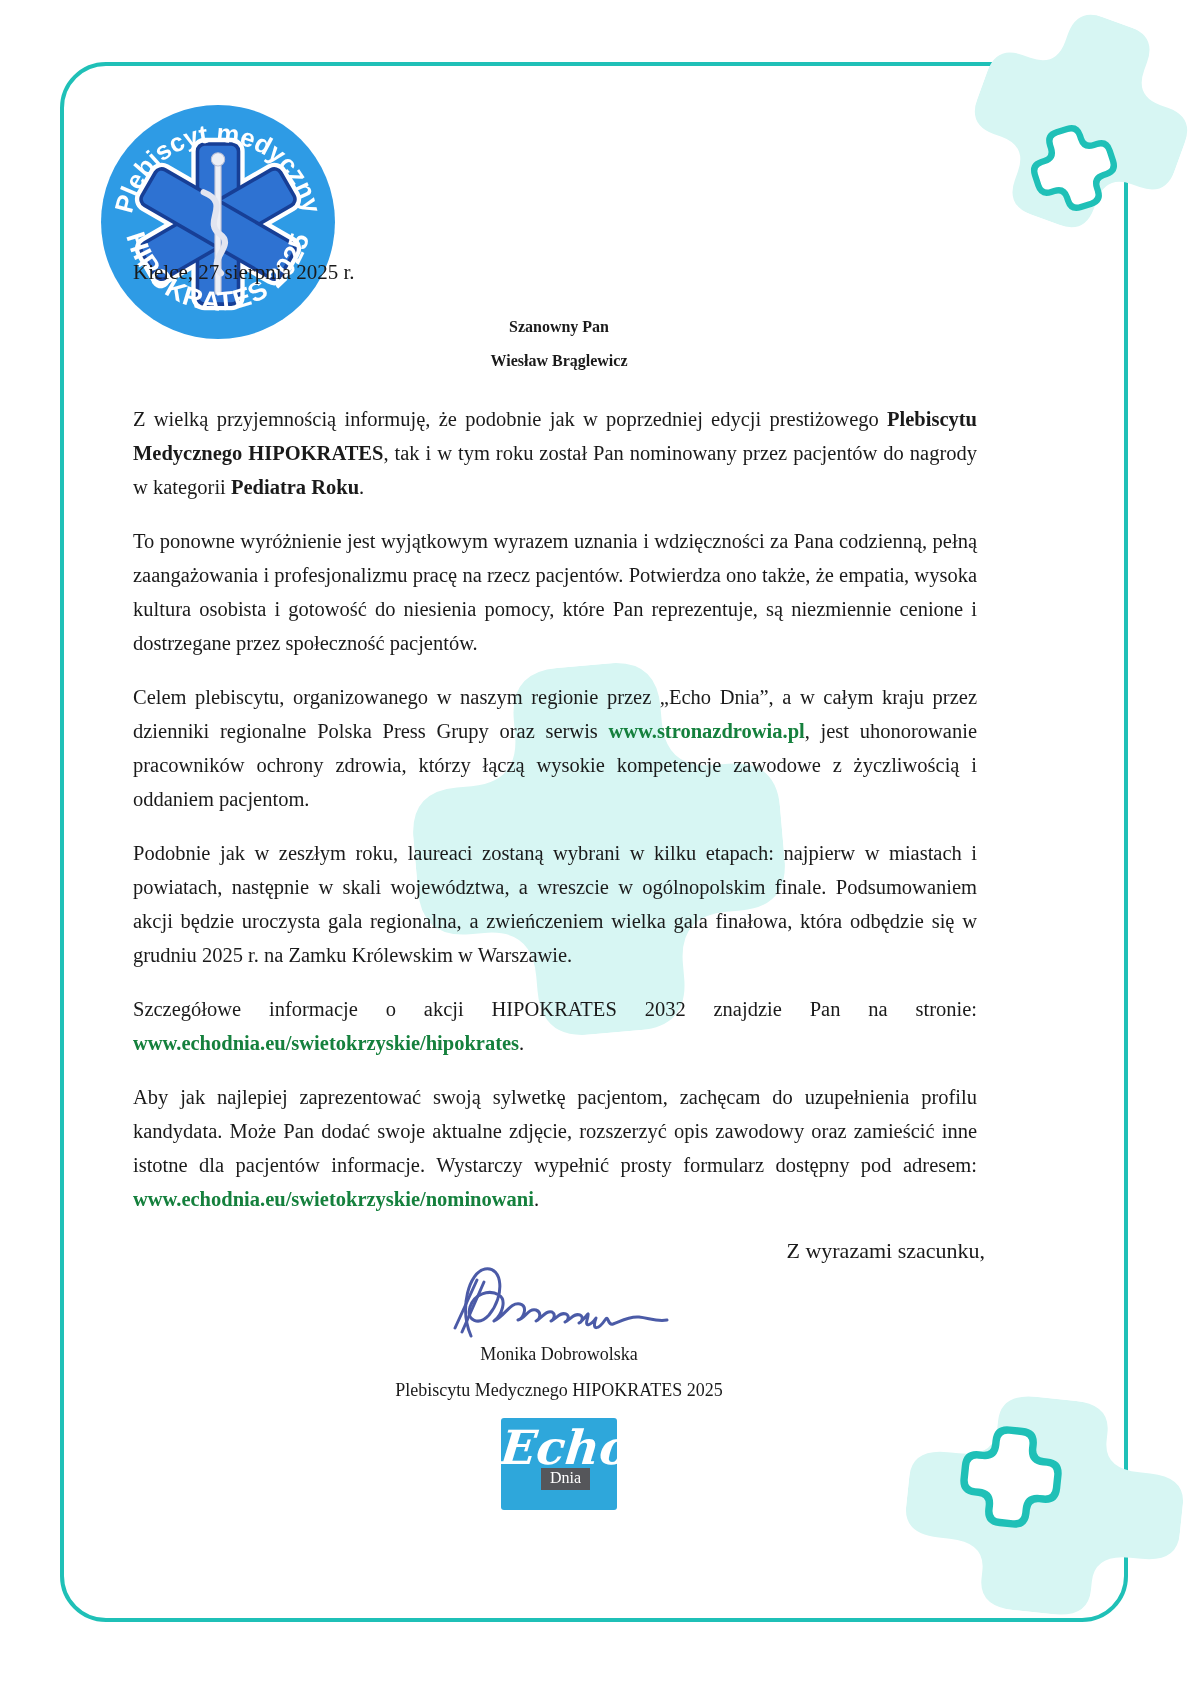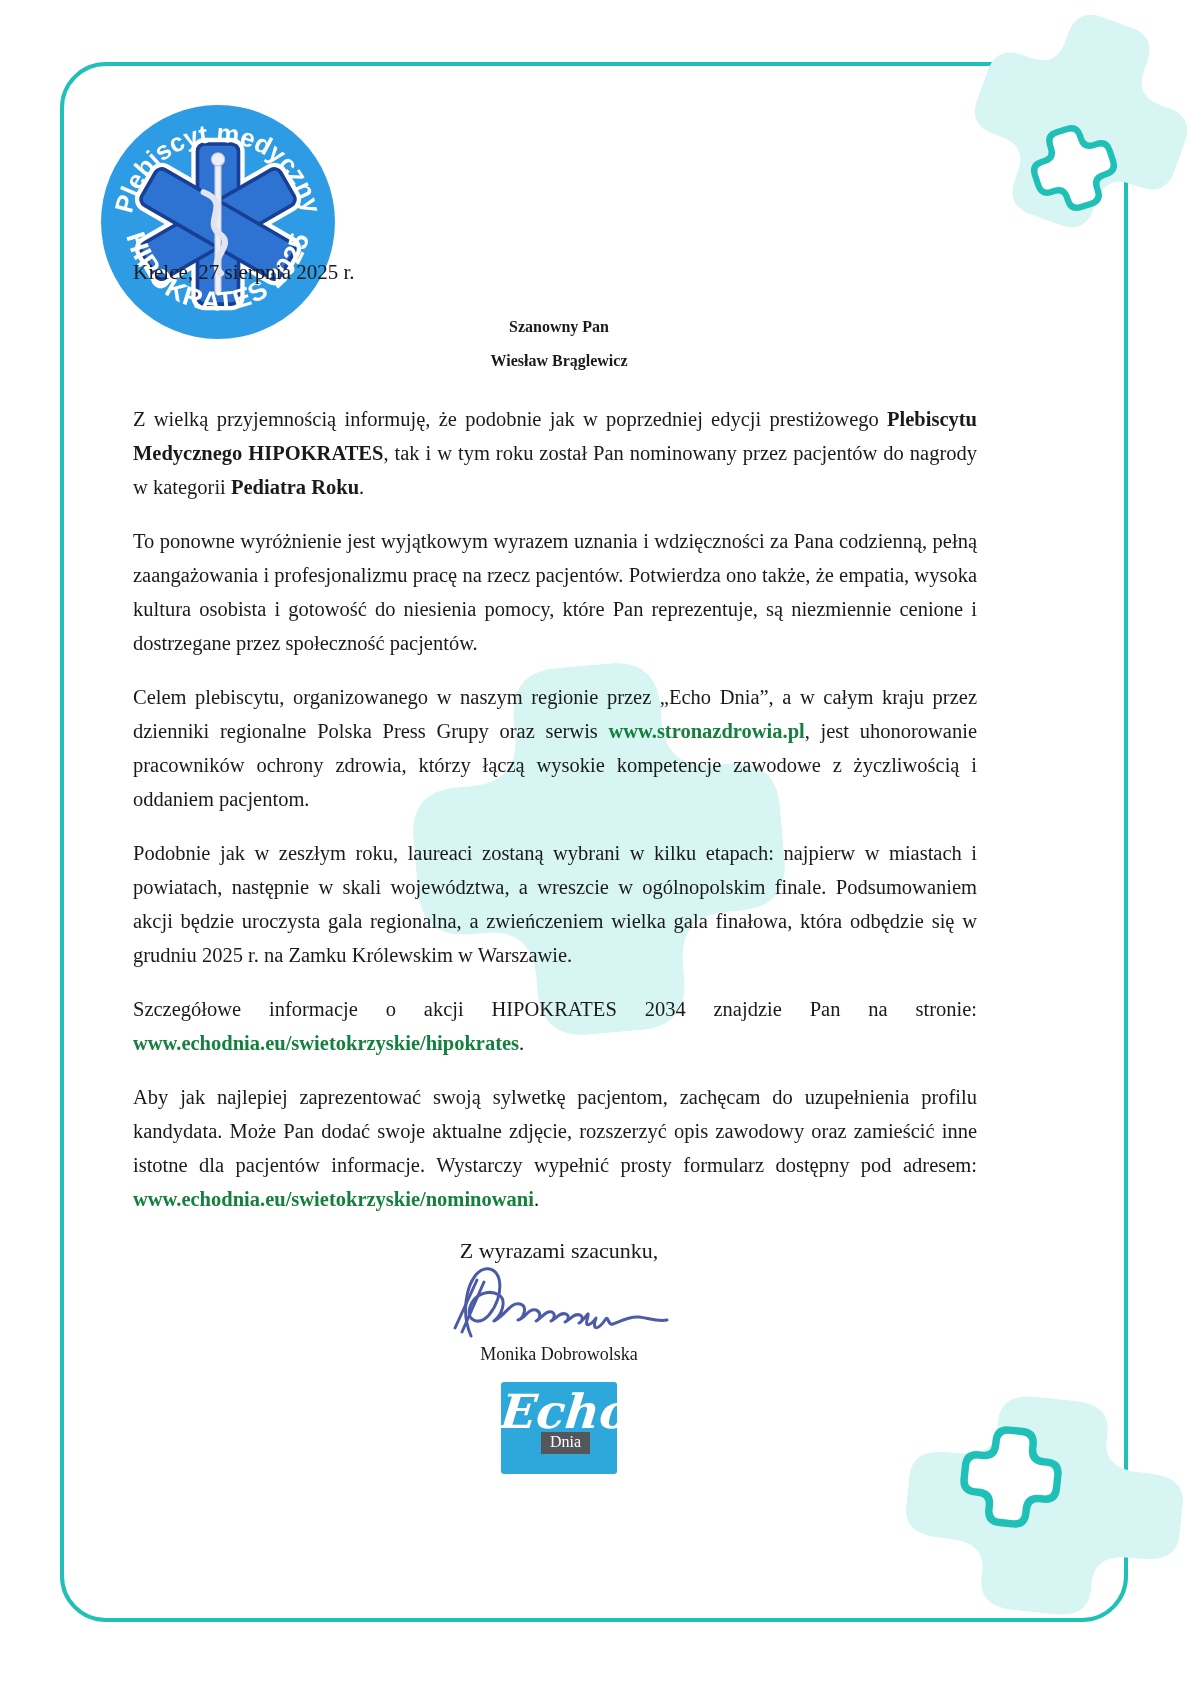--- a/index.html
+++ b/index.html
@@ -9,21 +9,21 @@
          border:4px solid #1FC0B7;border-radius:46px;z-index:0;}
   .deco{position:absolute;z-index:1;}
   .content{position:absolute;left:133px;top:0;width:852px;z-index:2;}
   .date{margin-top:258px;font-size:21px;line-height:28px;}
   .recipient{margin-top:24px;text-align:center;font-weight:bold;font-size:16px;line-height:34px;}
   .body-paras{margin-top:24px;}
   .para{margin:0 8px 20px 0;text-align:justify;font-size:20.5px;line-height:34px;}
   .seg-n{font-weight:normal;}
   .seg-b{font-weight:bold;}
   .seg-l{font-weight:bold;color:#15803d;cursor:pointer;}
-  .closing{margin-top:16px;text-align:center;font-size:22px;line-height:30px;}
+  .closing{margin-top:16px;text-align:right;font-size:22px;line-height:30px;}
   .sig-wrap{text-align:center;margin-top:-4px;height:82px;}
   .signer{margin-top:-8px;text-align:center;font-size:18px;line-height:36px;}
   .echo-wrap{margin-top:10px;text-align:center;}
   .echo-box{display:inline-block;position:relative;width:116px;height:92px;background:#2EA7DB;border-radius:3px;}
   .echo-word{position:absolute;left:0;right:0;top:2px;color:#fff;font-family:"DejaVu Serif",serif;
              font-style:italic;font-weight:bold;font-size:47px;transform:skewX(-6deg);}
   .dnia-box{position:absolute;left:40px;top:50px;background:#55565A;color:#fff;
             font-family:"Liberation Serif",serif;font-size:16px;padding:1px 9px 3px 9px;}
   .logo-badge{position:absolute;left:100px;top:104px;z-index:2;}
 </style>
@@ -90,37 +90,38 @@
     <div class="recipient">
       <div>Szanowny Pan</div>
       <div>Wiesław Brąglewicz</div>
     </div>
 
     <div class="body-paras">
         <p class="para"><span class="seg-n">Z wielką przyjemnością informuję, że podobnie jak w poprzedniej edycji prestiżowego </span><span class="seg-b">Plebiscytu Medycznego HIPOKRATES</span><span class="seg-n">, tak i w tym roku został Pan nominowany przez pacjentów do nagrody w kategorii </span><span class="seg-b">Pediatra Roku</span><span class="seg-n">.</span></p>
         <p class="para"><span class="seg-n">To ponowne wyróżnienie jest wyjątkowym wyrazem uznania i wdzięczności za Pana codzienną, pełną zaangażowania i profesjonalizmu pracę na rzecz pacjentów. Potwierdza ono także, że empatia, wysoka kultura osobista i gotowość do niesienia pomocy, które Pan reprezentuje, są niezmiennie cenione i dostrzegane przez społeczność pacjentów.</span></p>
         <p class="para"><span class="seg-n">Celem plebiscytu, organizowanego w naszym regionie przez „Echo Dnia”, a w całym kraju przez dzienniki regionalne Polska Press Grupy oraz serwis </span><span class="seg-l">www.stronazdrowia.pl</span><span class="seg-n">, jest uhonorowanie pracowników ochrony zdrowia, którzy łączą wysokie kompetencje zawodowe z życzliwością i oddaniem pacjentom.</span></p>
         <p class="para"><span class="seg-n">Podobnie jak w zeszłym roku, laureaci zostaną wybrani w kilku etapach: najpierw w miastach i powiatach, następnie w skali województwa, a wreszcie w ogólnopolskim finale. Podsumowaniem akcji będzie uroczysta gala regionalna, a zwieńczeniem wielka gala finałowa, która odbędzie się w grudniu 2025 r. na Zamku Królewskim w Warszawie.</span></p>
-        <p class="para"><span class="seg-n">Szczegółowe informacje o akcji HIPOKRATES 2034 znajdzie Pan na stronie: </span><span class="seg-l">www.echodnia.eu/swietokrzyskie/hipokrates</span><span class="seg-n">.</span></p>
+        <p class="para"><span class="seg-n">Szczegółowe informacje o akcji HIPOKRATES 2032 znajdzie Pan na stronie: </span><span class="seg-l">www.echodnia.eu/swietokrzyskie/hipokrates</span><span class="seg-n">.</span></p>
         <p class="para"><span class="seg-n">Aby jak najlepiej zaprezentować swoją sylwetkę pacjentom, zachęcam do uzupełnienia profilu kandydata. Może Pan dodać swoje aktualne zdjęcie, rozszerzyć opis zawodowy oraz zamieścić inne istotne dla pacjentów informacje. Wystarczy wypełnić prosty formularz dostępny pod adresem: </span><span class="seg-l">www.echodnia.eu/swietokrzyskie/nominowani</span><span class="seg-n">.</span></p>
       </div>
 
     <div class="closing">Z wyrazami szacunku,</div>
 
     <div class="sig-wrap">
       <svg width="240" height="82" viewBox="0 0 240 82">
         <g fill="none" stroke="#3C4DA0" stroke-width="3" stroke-linecap="round" stroke-linejoin="round" opacity="0.92">
           <path d="M16 66 L38 18 M23 70 L45 20"></path>
           <path d="M32 74 C20 46 30 10 46 7 C64 4 66 34 50 53 C40 64 27 59 31 45 C35 32 50 27 60 33 C68 38 63 53 55 59 C67 53 71 40 81 42 C89 44 85 56 79 58 C87 56 89 46 97 48 C103 50 101 58 97 59 C103 56 107 48 113 50 C117 52 115 58 112 59 C118 56 121 50 127 52 C131 54 129 59 126 60 C132 57 135 51 141 53 C145 55 143 60 140 61 C146 58 152 44 148 58 C146 66 152 63 157 56 C152 70 160 67 166 58 C170 52 168 64 174 62 C182 59 190 54 200 55 C210 56 218 60 228 58"></path>
         </g>
       </svg>
     </div>
 
     <div class="signer">
       <div>Monika Dobrowolska</div>
+      <div>Plebiscytu Medycznego HIPOKRATES 2025</div>
     </div>
 
     <div class="echo-wrap">
       <div class="echo-box">
         <div class="echo-word">Echo</div>
         <div class="dnia-box">Dnia</div>
       </div>
     </div>
   </div>
 

